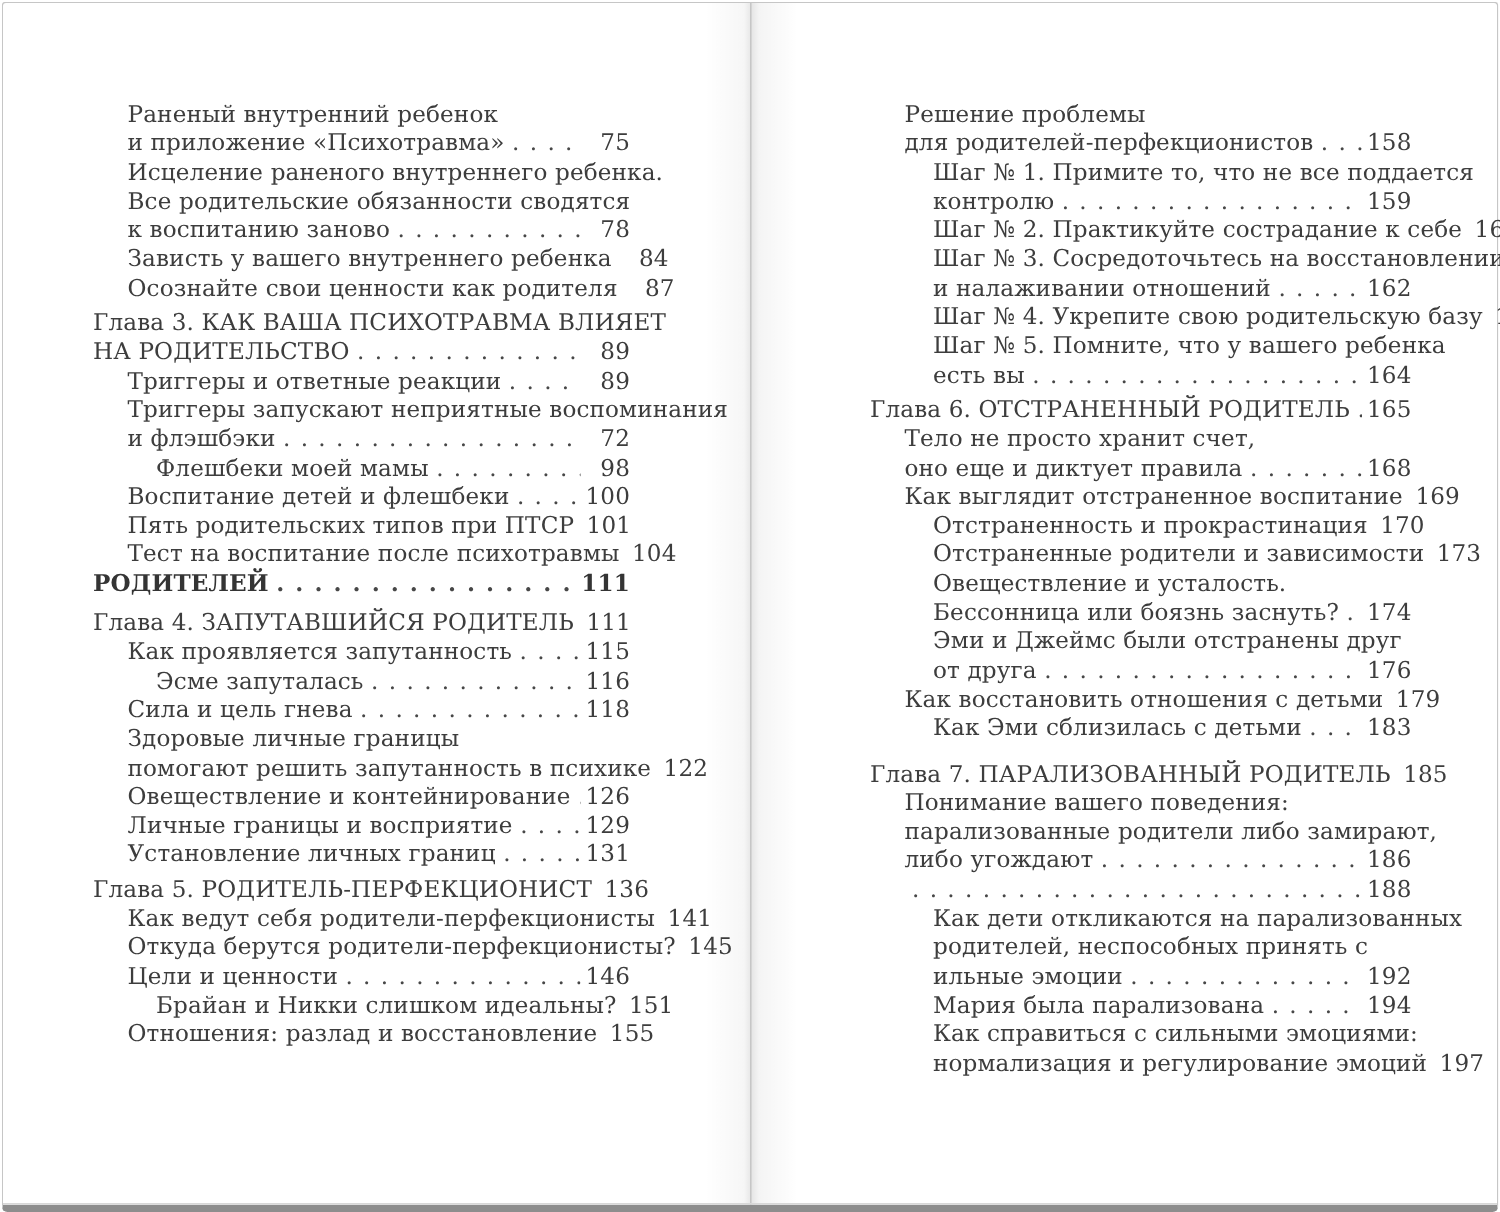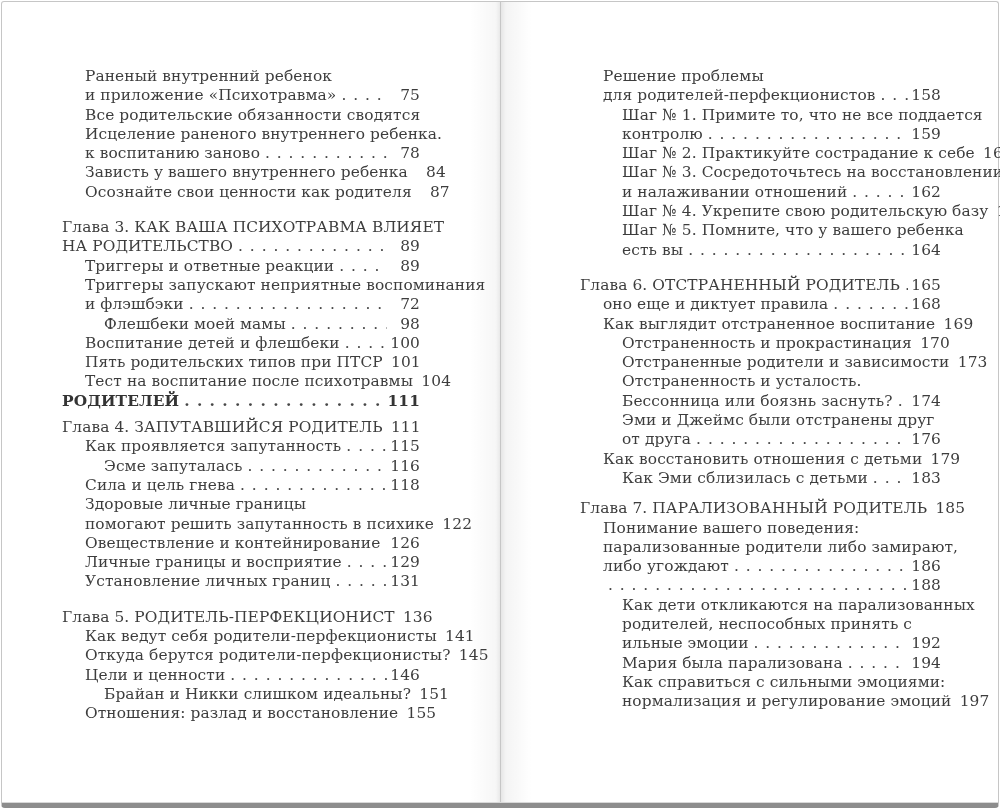--- a/index.html
+++ b/index.html
@@ -16,21 +16,21 @@
   .page-left{left:0;text-decoration:underline;}
   .page-right{left:500px;}
   .content{position:absolute;top:65px;left:0;right:0;}
   .page-left .content{padding-left:60px;padding-right:81px;}
   .page-right .content{padding-left:78px;padding-right:60px;}
   .row{display:flex;align-items:baseline;font-size:15.4px;line-height:19.3px;color:#3d3d3d;
        letter-spacing:0.1px;}
   .lvl1{padding-left:23px;}
   .lvl2{padding-left:42px;align-items:flex-end;}
   .part{font-weight:bold;color:#343434;}
-  .gap-sm{margin-top:16px;}
+  .gap-sm{margin-top:4px;}
   .gap-md{margin-top:7px;}
   .gap-lg{margin-top:11px;}
   .t{flex:0 1 auto;white-space:nowrap;}
   .leader{flex:1 1 auto;overflow:hidden;white-space:nowrap;margin-left:5px;margin-right:3px;
           color:#474747;letter-spacing:1px;}
   .num{flex:0 0 auto;min-width:30px;text-align:right;}
 </style>
 </head>
 <body>
 
@@ -41,24 +41,24 @@
       <div class="content" id="toc-left">
           <div class="row lvl1">
             <span class="t">Раненый внутренний ребенок</span>
           </div>
           <div class="row lvl1">
             <span class="t">и приложение «Психотравма»</span>
             <span class="leader">. . . . . . . . . . . . . . . . . . . . . . . . . . . . . . . . . . . . . . . . . . . . . . . . . . . . . . . . . . . . </span>
             <span class="num">75</span>
           </div>
           <div class="row lvl1">
+            <span class="t">Исцеление раненого внутреннего ребенка.</span>
+          </div>
+          <div class="row lvl1">
             <span class="t">Все родительские обязанности сводятся</span>
-          </div>
-          <div class="row lvl1">
-            <span class="t">Исцеление раненого внутреннего ребенка.</span>
           </div>
           <div class="row lvl1">
             <span class="t">к воспитанию заново</span>
             <span class="leader">. . . . . . . . . . . . . . . . . . . . . . . . . . . . . . . . . . . . . . . . . . . . . . . . . . . . . . . . . . . . </span>
             <span class="num">78</span>
           </div>
           <div class="row lvl1">
             <span class="t">Зависть у вашего внутреннего ребенка</span>
             <span class="leader">. . . . . . . . . . . . . . . . . . . . . . . . . . . . . . . . . . . . . . . . . . . . . . . . . . . . . . . . . . . . </span>
             <span class="num">84</span>
@@ -234,41 +234,44 @@
             <span class="t">есть вы</span>
             <span class="leader">. . . . . . . . . . . . . . . . . . . . . . . . . . . . . . . . . . . . . . . . . . . . . . . . . . . . . . . . . . . . </span>
             <span class="num">164</span>
           </div>
           <div class="row lvl0 chapter gap-sm">
             <span class="t">Глава 6. ОТСТРАНЕННЫЙ РОДИТЕЛЬ</span>
             <span class="leader">. . . . . . . . . . . . . . . . . . . . . . . . . . . . . . . . . . . . . . . . . . . . . . . . . . . . . . . . . . . . </span>
             <span class="num">165</span>
           </div>
           <div class="row lvl1">
+            <span class="t">Тело не просто хранит счет,</span>
+          </div>
+          <div class="row lvl1">
             <span class="t">оно еще и диктует правила</span>
             <span class="leader">. . . . . . . . . . . . . . . . . . . . . . . . . . . . . . . . . . . . . . . . . . . . . . . . . . . . . . . . . . . . </span>
             <span class="num">168</span>
           </div>
           <div class="row lvl1">
             <span class="t">Как выглядит отстраненное воспитание</span>
             <span class="leader">. . . . . . . . . . . . . . . . . . . . . . . . . . . . . . . . . . . . . . . . . . . . . . . . . . . . . . . . . . . . </span>
             <span class="num">169</span>
           </div>
           <div class="row lvl2">
             <span class="t">Отстраненность и прокрастинация</span>
             <span class="leader">. . . . . . . . . . . . . . . . . . . . . . . . . . . . . . . . . . . . . . . . . . . . . . . . . . . . . . . . . . . . </span>
             <span class="num">170</span>
           </div>
           <div class="row lvl2">
             <span class="t">Отстраненные родители и зависимости</span>
             <span class="leader">. . . . . . . . . . . . . . . . . . . . . . . . . . . . . . . . . . . . . . . . . . . . . . . . . . . . . . . . . . . . </span>
             <span class="num">173</span>
           </div>
           <div class="row lvl2">
-            <span class="t">Отстраненность и усталость.</span>
+            <span class="t">Овеществление и усталость.</span>
           </div>
           <div class="row lvl2">
             <span class="t">Бессонница или боязнь заснуть?</span>
             <span class="leader">. . . . . . . . . . . . . . . . . . . . . . . . . . . . . . . . . . . . . . . . . . . . . . . . . . . . . . . . . . . . </span>
             <span class="num">174</span>
           </div>
           <div class="row lvl2">
             <span class="t">Эми и Джеймс были отстранены друг</span>
           </div>
           <div class="row lvl2">

